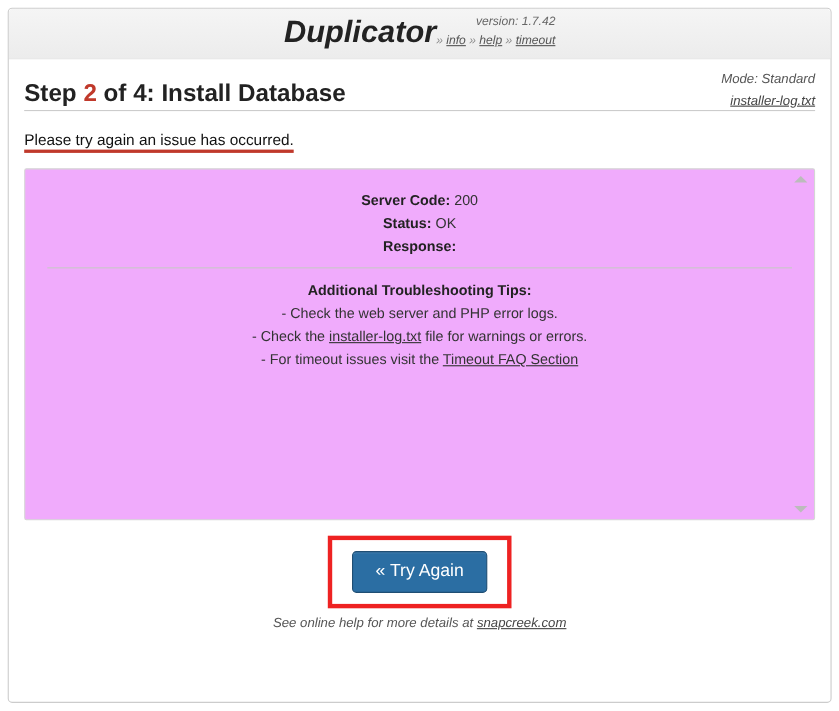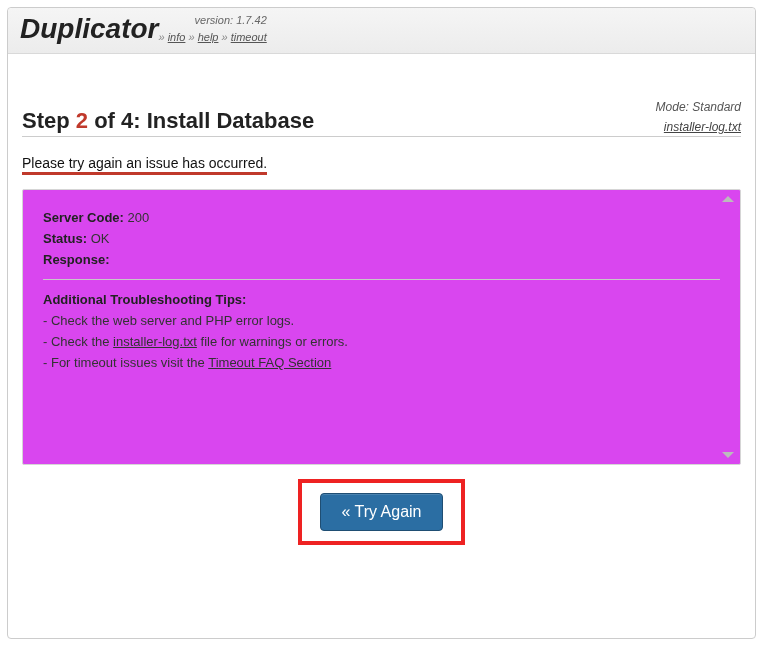--- a/index.html
+++ b/index.html
@@ -18,41 +18,41 @@
     min-height: 632px;
     background: #fff;
     font-family: Verdana, Arial, sans-serif;
     position: relative;
   }
   .header {
     background: linear-gradient(#f5f5f5,#ececec);
     border-bottom: 1px solid #d9d9d9;
     padding: 4px 12px 8px 12px;
     display: flex;
-    justify-content: flex-start;
+    justify-content: center;
     align-items: center;
     border-radius: 4px 4px 0 0;
   }
   .logo {
     font-size: 28px;
     font-weight: bold;
     font-style: italic;
     color: #222;
     font-family: Verdana, Arial, sans-serif;
   }
   .meta {
     text-align: right;
     font-size: 11px;
     font-style: italic;
     color: #666;
     line-height: 1.5;
   }
   .meta a { color: #555; text-decoration: underline; }
   .meta .sep { color: #888; }
-  .content { padding: 8px 14px 12px 14px; margin-top: 36px; }
+  .content { padding: 8px 14px 12px 14px; }
   .mode-row {
     text-align: right;
     font-size: 12px;
     font-style: italic;
     color: #555;
     margin-top: 2px;
   }
   .step-row {
     display: flex;
     justify-content: space-between;
@@ -78,25 +78,26 @@
     font-size: 14px;
     color: #111;
     border-bottom: 3px solid #c0392b;
     display: inline-block;
     padding-bottom: 1px;
   }
   .panel {
     margin-top: 14px;
     border: 1px solid #d5d5d5;
     border-radius: 2px;
-    background: #d946ef;
+    background: #f0abfc;
     padding: 14px 10px 14px 10px;
-    height: 276px;
+    height: 320px;
     position: relative;
     color: #333;
+    text-align: center;
   }
   .panel .inner {
     padding: 0 10px;
   }
   .panel b { font-weight: bold; color: #222; }
   .panel hr {
     border: none;
     border-top: 1px solid #c8c8c8;
     margin: 12px 0;
   }
@@ -209,15 +210,18 @@
         </div>
       </div>
     </div>
 
     <div class="btn-wrap">
       <span class="highlight-box">
         <span class="btn">« Try Again</span>
       </span>
     </div>
 
+    <div class="footer-help">
+      <span>See online help for more details at </span><a href="#">snapcreek.com</a>
+    </div>
 
   </div>
 </div>
 
 </body></html>

